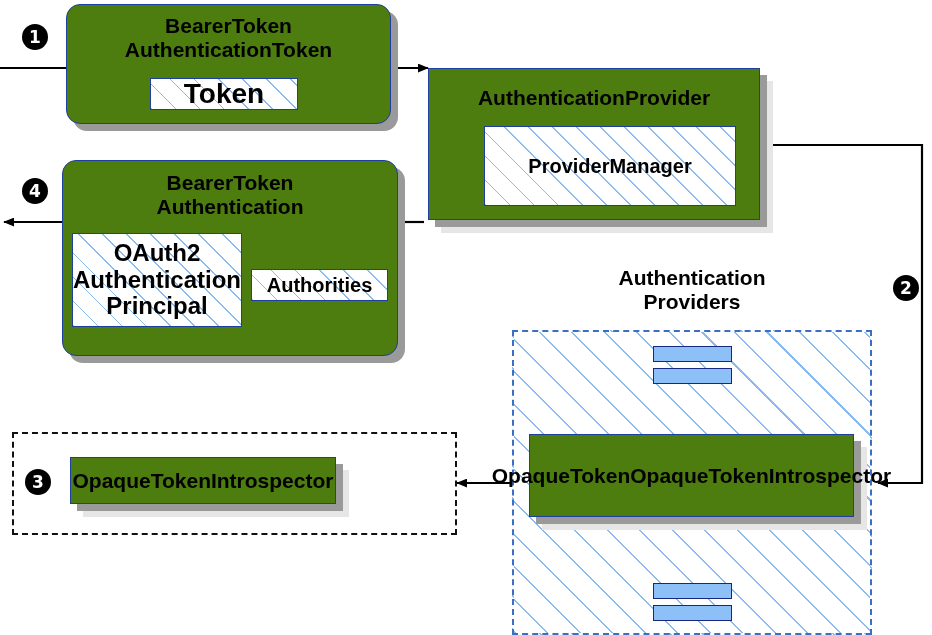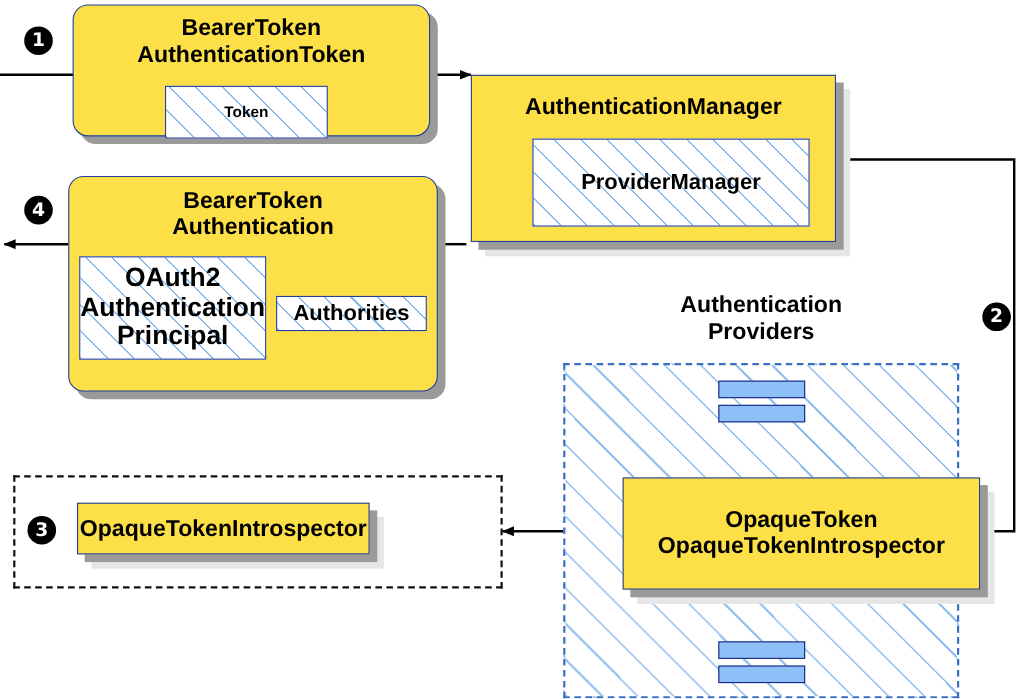--- a/index.html
+++ b/index.html
@@ -23,21 +23,21 @@
     top: 0;
     width: 932px;
     height: 635px;
     pointer-events: none;
   }
 
   
   .node {
     position: absolute;
     box-sizing: border-box;
-    background: #fde047;
+    background: #4d7c0f;
     border: 1.6px solid #1f3f9e;
     color: #000000;
     font-weight: bold;
     display: flex;
     align-items: center;
     justify-content: center;
     text-align: center;
     line-height: 1.12;
   }
   .rounded {
@@ -174,24 +174,24 @@
       <line x1="692" y1="540" x2="692" y2="578" stroke="#000000" stroke-width="3.4" marker-start="url(#arrowStart)" marker-end="url(#arrowEnd)"></line>
     </g>
   </svg>
 
   <div class="num-circle" style="left:22px; top:24px;">1</div>
 
   <div class="node rounded shadow1" style="left:66px; top:4px; width:325px; height:120px; flex-direction:column; justify-content:flex-start; padding-top:9px; font-size:21px;">
     <div>BearerToken</div>
     <div>AuthenticationToken</div>
   </div>
-  <div class="hatch-white" style="left:150px; top:78px; width:148px; height:48px; font-size:14px;">Token</div>
+  <div class="hatch-white" style="left:150px; top:78px; width:148px; height:32px; font-size:28px;">Token</div>
 
   <div class="node shadow2" style="left:428px; top:68px; width:332px; height:152px; flex-direction:column; justify-content:flex-start; padding-top:17px; font-size:21px;">
-    <div>AuthenticationManager</div>
+    <div>AuthenticationProvider</div>
   </div>
   <div class="hatch-white" style="left:484px; top:126px; width:252px; height:80px; font-size:20px;">ProviderManager</div>
 
   <div class="num-circle" style="left:22px; top:178px;">4</div>
 
   <div class="node rounded shadow1" style="left:62px; top:160px; width:336px; height:196px; flex-direction:column; justify-content:flex-start; padding-top:10px; font-size:21px;">
     <div>BearerToken</div>
     <div>Authentication</div>
   </div>
 
@@ -208,21 +208,21 @@
     <div>Providers</div>
   </div>
 
   <div class="num-circle" style="left:893px; top:275px;">2</div>
 
   <div class="providers-box" style="left:512px; top:330px; width:360px; height:305px;"></div>
 
   <div class="bar" style="left:653px; top:346px; width:79px; height:16px;"></div>
   <div class="bar" style="left:653px; top:368px; width:79px; height:16px;"></div>
 
-  <div class="node shadow2" style="left:529px; top:434px; width:325px; height:102px; flex-direction:column; font-size:21px;margin-left:37px;">
+  <div class="node shadow2" style="left:529px; top:434px; width:325px; height:83px; flex-direction:row; font-size:21px;">
     <div>OpaqueToken</div>
     <div>OpaqueTokenIntrospector</div>
   </div>
 
   <div class="bar" style="left:653px; top:583px; width:79px; height:16px;"></div>
   <div class="bar" style="left:653px; top:605px; width:79px; height:16px;"></div>
 
   <div class="num-circle" style="left:25px; top:469px;">3</div>
 
   <div class="dashed-black-box" style="left:12px; top:432px; width:445px; height:103px;"></div>

